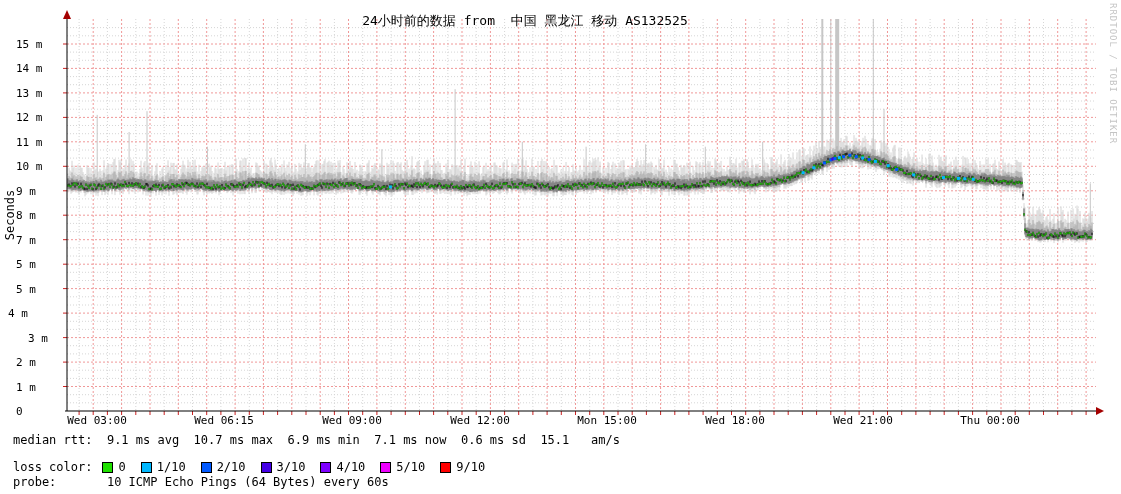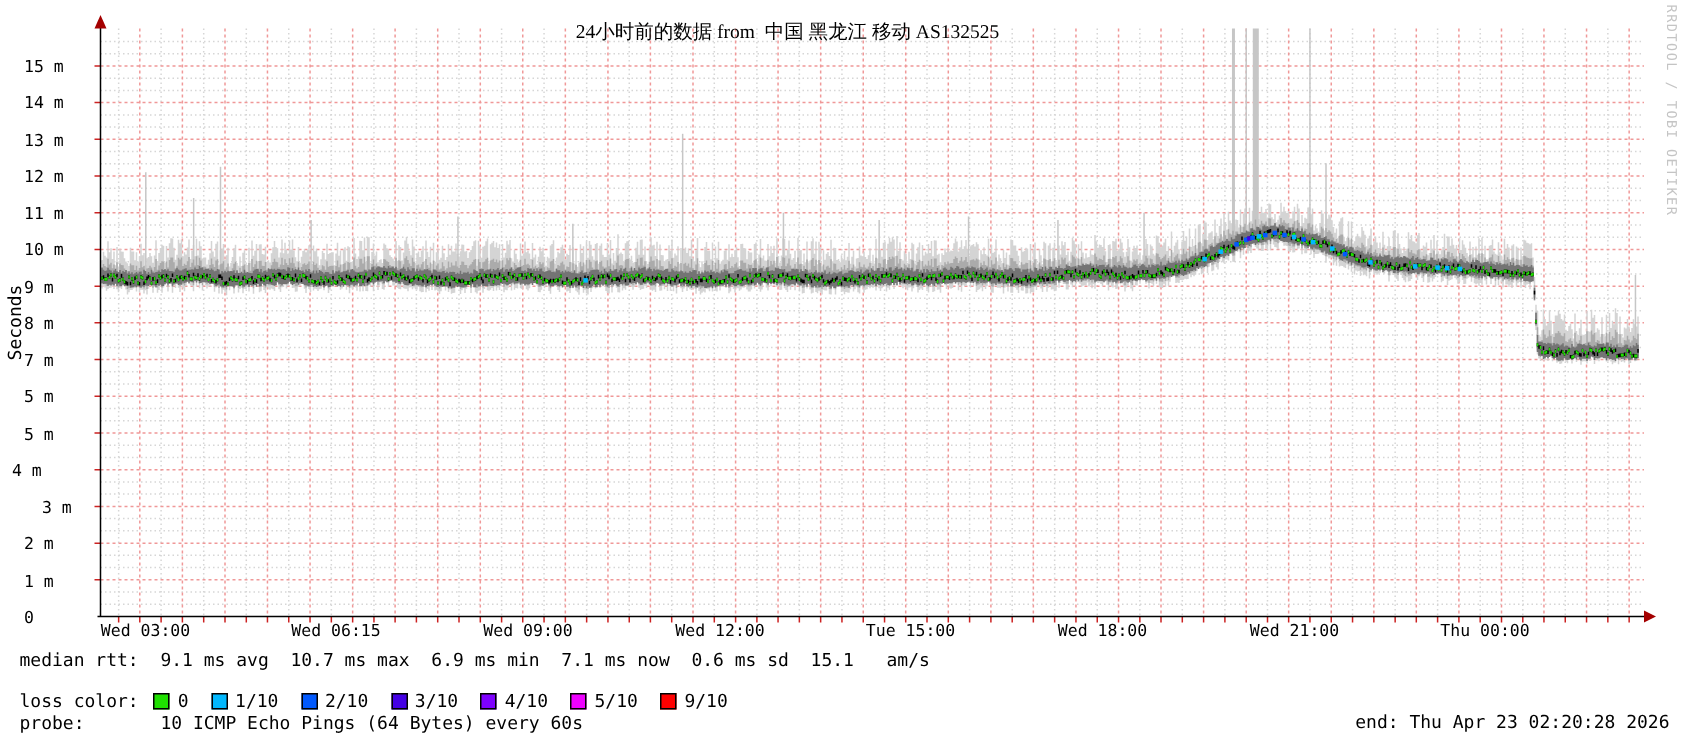--- a/index.html
+++ b/index.html
@@ -1,19 +1,19 @@
 <!DOCTYPE html>
 <html><head>
 <meta charset="utf-8">
 <style>
   html,body{margin:0;padding:0;background:#fff;}
   .canvas{position:relative;width:1121px;height:494px;background:#fff;overflow:hidden;
           font-family:"DejaVu Sans Mono",monospace;color:#000;}
   #plot{position:absolute;left:0;top:0;}
-  .title{position:absolute;left:0;top:12px;width:1050px;text-align:center;font-size:13px;white-space:pre;font-family:Liberation Serif, serif;}
+  .title{position:absolute;left:0;top:12px;width:1050px;text-align:center;font-size:13px;white-space:pre;}
   .ylab{position:absolute;left:-20px;top:208px;width:60px;height:14px;text-align:center;
         font-size:12px;transform:rotate(-90deg);}
   .wm{position:absolute;right:3px;top:3px;font-size:9px;letter-spacing:1px;color:#c4c4c4;
       writing-mode:vertical-rl;}
   .tick{position:absolute;font-size:11px;white-space:pre;}
   .ytick{width:44px;text-align:left;}
   .xtick{width:84px;text-align:center;}
   .foot{position:absolute;left:13px;font-size:12px;line-height:14px;white-space:pre;text-align:right;}
   .lossline{display:flex;align-items:center;}
   .lossitems{display:inline-flex;align-items:center;margin-left:10px;}
@@ -96,26 +96,25 @@
       <div class="tick ytick" style="left:16px;top:160px">10 m</div>
       <div class="tick ytick" style="left:16px;top:136px">11 m</div>
       <div class="tick ytick" style="left:16px;top:111px">12 m</div>
       <div class="tick ytick" style="left:16px;top:87px">13 m</div>
       <div class="tick ytick" style="left:16px;top:62px">14 m</div>
       <div class="tick ytick" style="left:16px;top:38px">15 m</div>
       <div class="tick xtick" style="left:55px;top:414px">Wed 03:00</div>
       <div class="tick xtick" style="left:182px;top:414px">Wed 06:15</div>
       <div class="tick xtick" style="left:310px;top:414px">Wed 09:00</div>
       <div class="tick xtick" style="left:438px;top:414px">Wed 12:00</div>
-      <div class="tick xtick" style="left:565px;top:414px">Tue 15:00</div>
+      <div class="tick xtick" style="left:565px;top:414px">Mon 15:00</div>
       <div class="tick xtick" style="left:693px;top:414px">Wed 18:00</div>
       <div class="tick xtick" style="left:821px;top:414px">Wed 21:00</div>
       <div class="tick xtick" style="left:948px;top:414px">Thu 00:00</div>
     </div>
 
   <div class="foot" style="top:433px">median rtt:  9.1 ms avg  10.7 ms max  6.9 ms min  7.1 ms now  0.6 ms sd  15.1   am/s</div>
   <div class="foot lossline" style="top:460px">
     <span>loss color:</span>
     <span class="lossitems" id="loss-items"><span class="lossitem"><span class="sw" style="background: rgb(31, 224, 0);"></span><span>0</span></span><span class="lossitem"><span class="sw" style="background: rgb(0, 184, 255);"></span><span>1/10</span></span><span class="lossitem"><span class="sw" style="background: rgb(0, 89, 255);"></span><span>2/10</span></span><span class="lossitem"><span class="sw" style="background: rgb(68, 0, 229);"></span><span>3/10</span></span><span class="lossitem"><span class="sw" style="background: rgb(126, 0, 255);"></span><span>4/10</span></span><span class="lossitem"><span class="sw" style="background: rgb(238, 0, 255);"></span><span>5/10</span></span><span class="lossitem"><span class="sw" style="background: rgb(255, 0, 0);"></span><span>9/10</span></span></span>
   </div>
   <div class="foot" style="top:475px">probe:       10 ICMP Echo Pings (64 Bytes) every 60s</div>
-  <div class="endlab">end: Thu Apr 23 02:20:28 2026</div>
 </div>
 
 </body></html>

